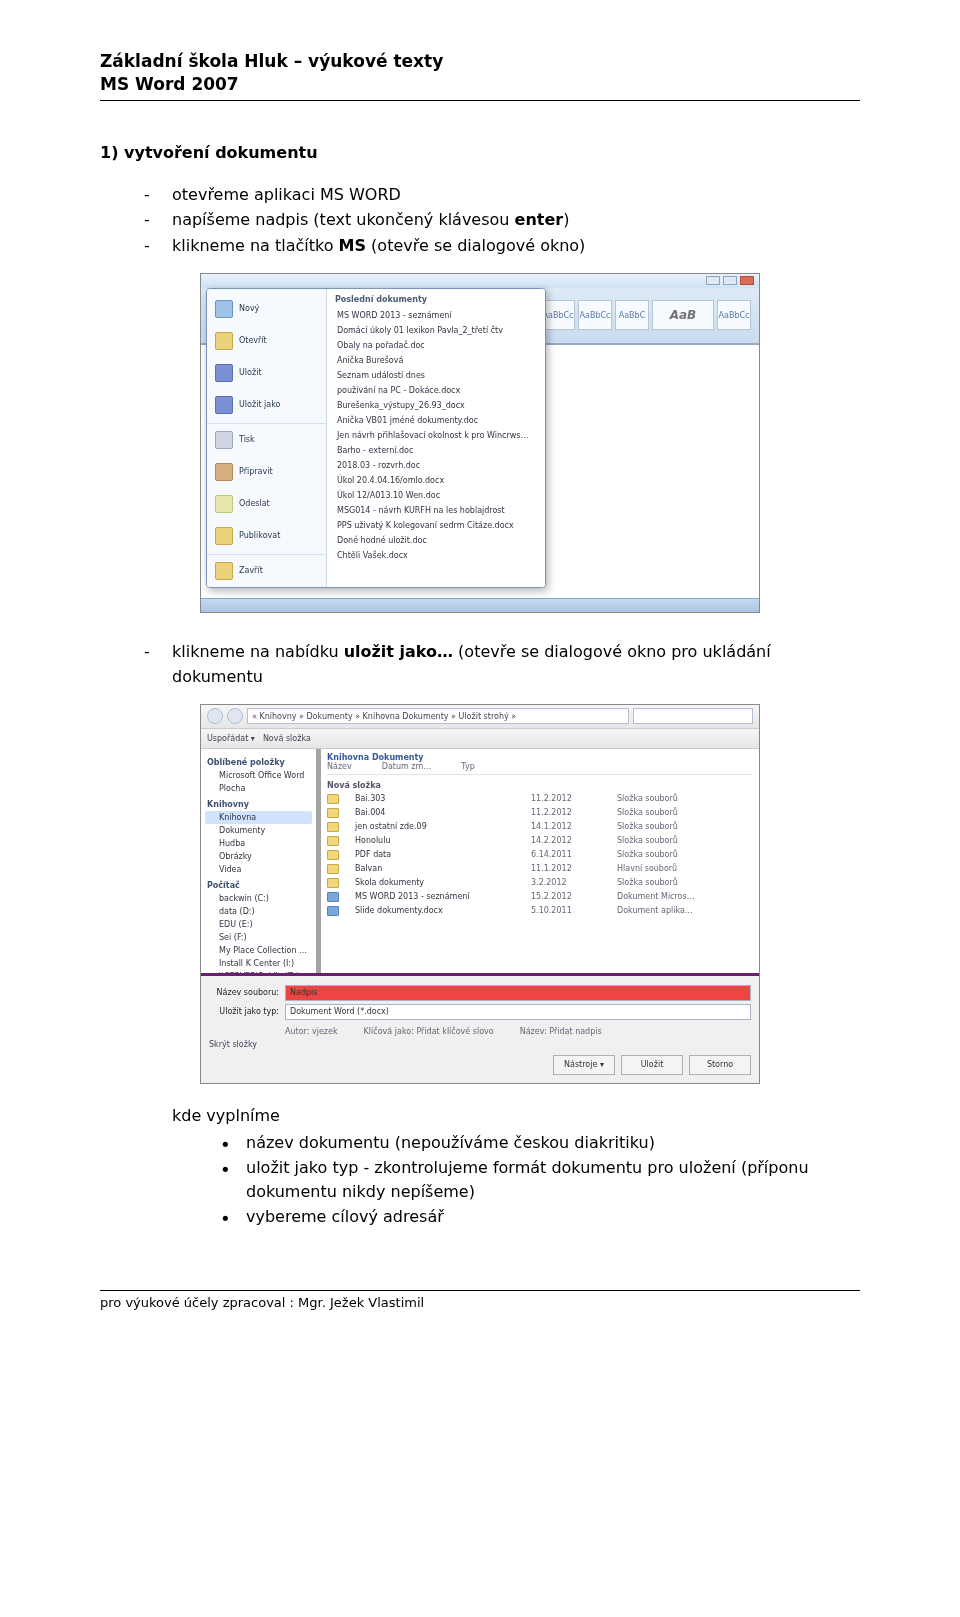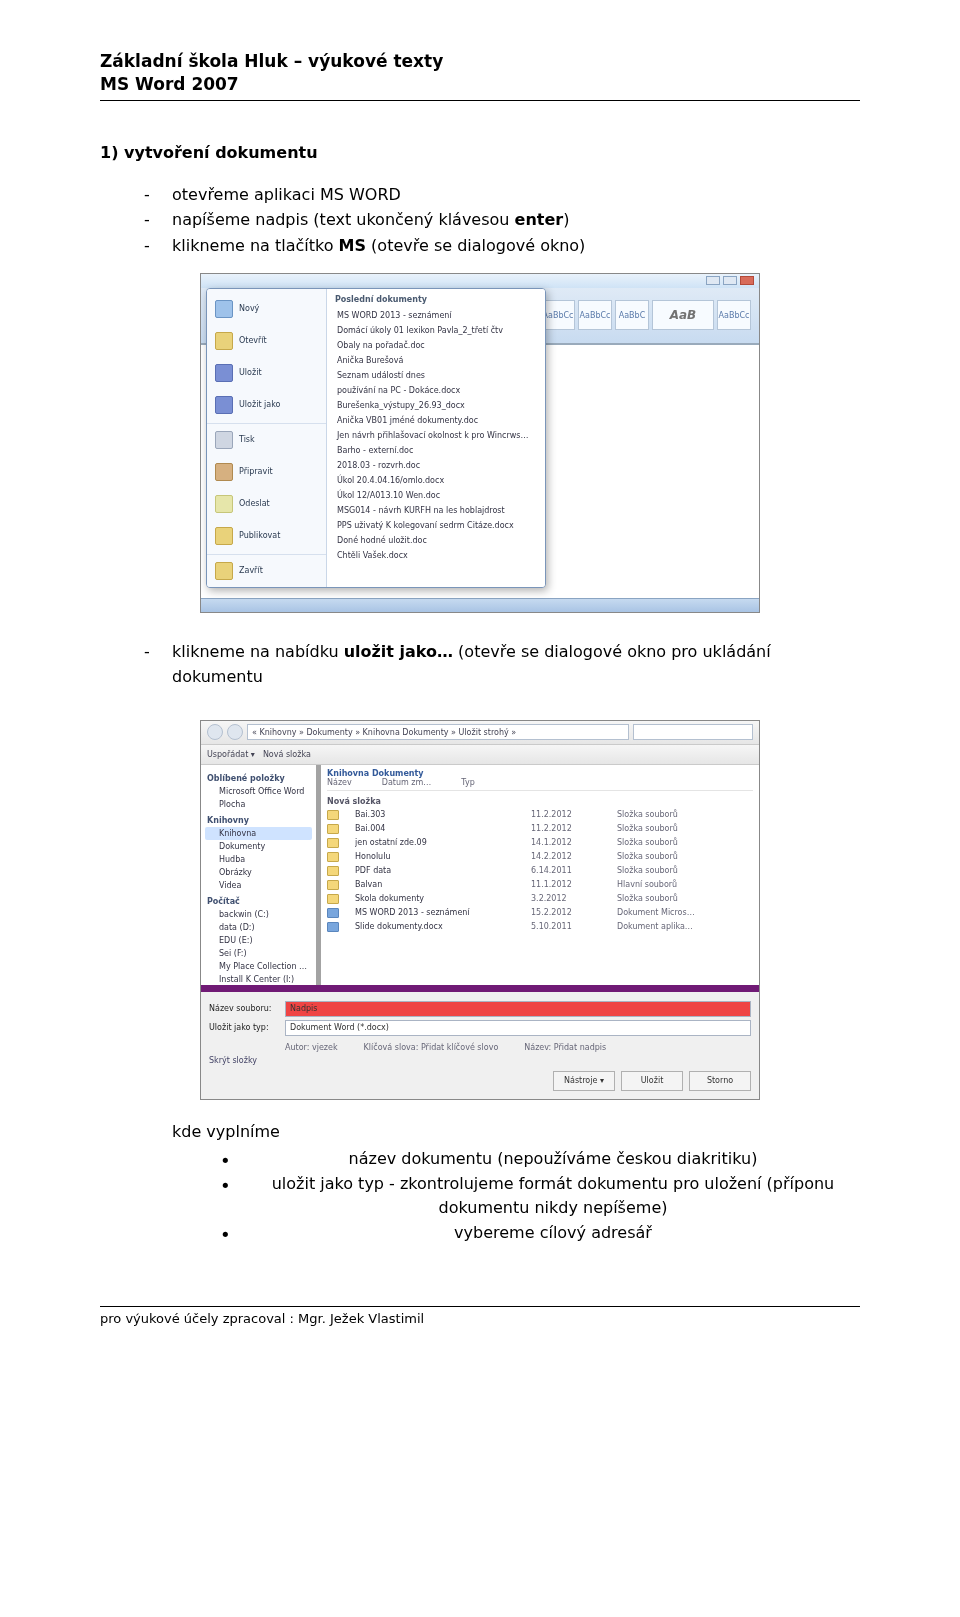--- a/index.html
+++ b/index.html
@@ -52,21 +52,20 @@
   ul.bullet {
     list-style: none;
     padding-left: 120px;
     margin: 6px 0 24px 0;
   }
   ul.bullet > li {
     position: relative;
     padding-left: 26px;
     line-height: 1.55;
     font-size: 16px;
-    text-align: center;
   }
   ul.bullet > li::before {
     content: "•";
     position: absolute;
     left: 0;
     font-size: 18px;
   }
   .inline-bold { font-weight: bold; }
   .after-img-lead {
     padding-left: 72px;
@@ -186,21 +185,20 @@
   .shot2 {
     width: 560px;
     height: 380px;
     background: #f2f2f2;
     border: 1px solid #888;
     font-size: 8px;
     color: #333;
     display: flex;
     flex-direction: column;
     overflow: hidden;
-    margin-top: 16px;
   }
   .shot2 .addr {
     height: 24px;
     background: linear-gradient(#f6f6f6, #e6e6e6);
     border-bottom: 1px solid #cacaca;
     display: flex; align-items: center; padding: 0 6px; gap: 4px;
   }
   .shot2 .navbtn { width: 16px; height: 16px; border-radius: 8px; background: #dfe6ef; border: 1px solid #b4c0d0; }
   .shot2 .addrfield { flex: 1; height: 16px; background: #fff; border: 1px solid #b4c0d0; padding: 0 4px; display: flex; align-items: center; color: #445; }
   .shot2 .search { width: 120px; height: 16px; background: #fff; border: 1px solid #b4c0d0; }
@@ -220,21 +218,21 @@
   .shot2 .nav .ni.sel { background: #cfe3ff; border-radius: 2px; }
   .shot2 .files { flex: 1; padding: 4px 6px; }
   .shot2 .fhdr { display: flex; gap: 30px; color: #667; padding-bottom: 3px; border-bottom: 1px solid #e4e4e4; }
   .shot2 .group { color: #556; font-weight: bold; margin: 6px 0 2px; }
   .shot2 .frow { display: flex; gap: 16px; padding: 2px 0; align-items: center; }
   .shot2 .frow .ficn { width: 12px; height: 10px; background: #f4d77a; border: 1px solid #c6a84a; border-radius: 1px; }
   .shot2 .frow .ficn.docx { background: #79a6dd; border-color: #5a86bd; }
   .shot2 .frow .name { width: 160px; color: #334; white-space: nowrap; overflow: hidden; text-overflow: ellipsis; }
   .shot2 .frow .date { width: 70px; color: #667; }
   .shot2 .frow .type { color: #667; }
-  .shot2 .bottom { background: #f0f0f0; border-top: 7px solid #701a75; padding: 6px 8px 8px; }
+  .shot2 .bottom { background: #f0f0f0; border-top: 3px solid #701a75; padding: 6px 8px 8px; text-align: right; }
   .shot2 .field { display: flex; align-items: center; gap: 6px; margin: 3px 0; }
   .shot2 .field label { width: 70px; color: #222; }
   .shot2 .field .inp { flex: 1; height: 16px; background: #fff; border: 1px solid #aab4c4; padding: 0 4px; display: flex; align-items: center; }
   .shot2 .field .inp.sel { background: #ef4444; }
   .shot2 .meta { display: flex; gap: 26px; color: #667; padding: 4px 0 0 76px; }
   .shot2 .actions { display: flex; justify-content: flex-end; gap: 6px; margin-top: 6px; }
   .shot2 .btn { height: 20px; width: 62px; background: #f4f4f4; border: 1px solid #b0b0b0; display: flex; align-items: center; justify-content: center; }
 
   
   .page-footer {
@@ -461,21 +459,21 @@
         <div class="field">
           <label>Název souboru:</label>
           <div class="inp sel">Nadpis</div>
         </div>
         <div class="field">
           <label>Uložit jako typ:</label>
           <div class="inp">Dokument Word (*.docx)</div>
         </div>
         <div class="meta">
           <span><span>Autor:</span> <span>vjezek</span></span>
-          <span><span>Klíčová slova:</span> <span>Přidat klíčové slovo</span></span>
+          <span><span>Klíčová jako:</span> <span>Přidat klíčové slovo</span></span>
           <span><span>Název:</span> <span>Přidat nadpis</span></span>
         </div>
         <div class="field" style="margin-top:4px;">
           <span style="color:#446; width:auto;">Skrýt složky</span>
         </div>
         <div class="actions">
           <div class="btn">Nástroje ▾</div>
           <div class="btn">Uložit</div>
           <div class="btn">Storno</div>
         </div>

